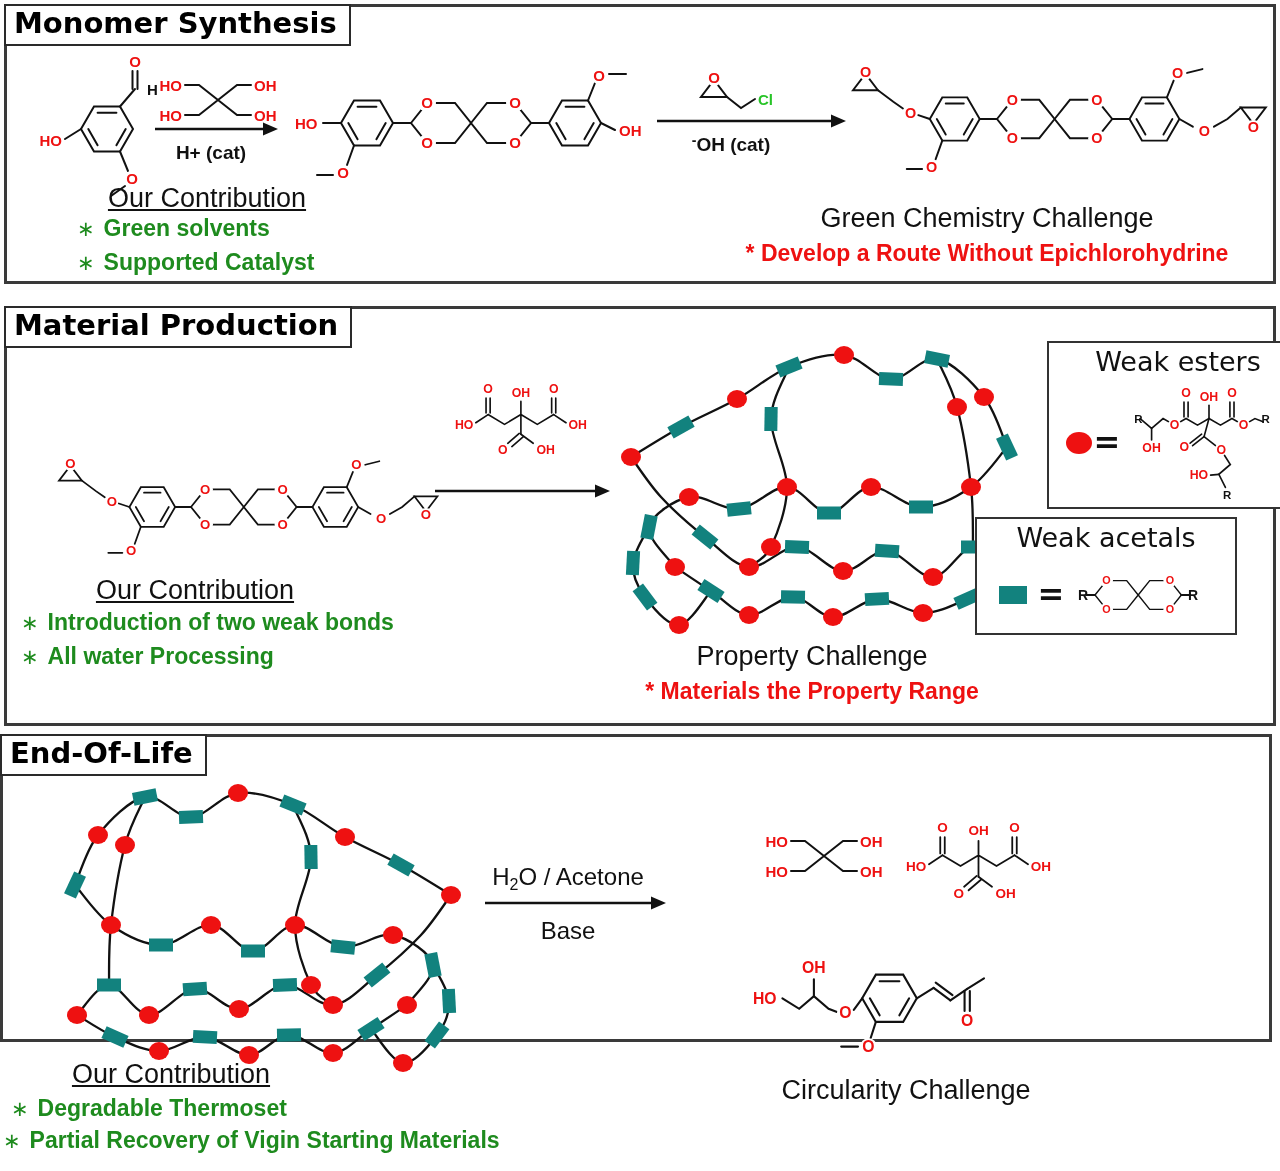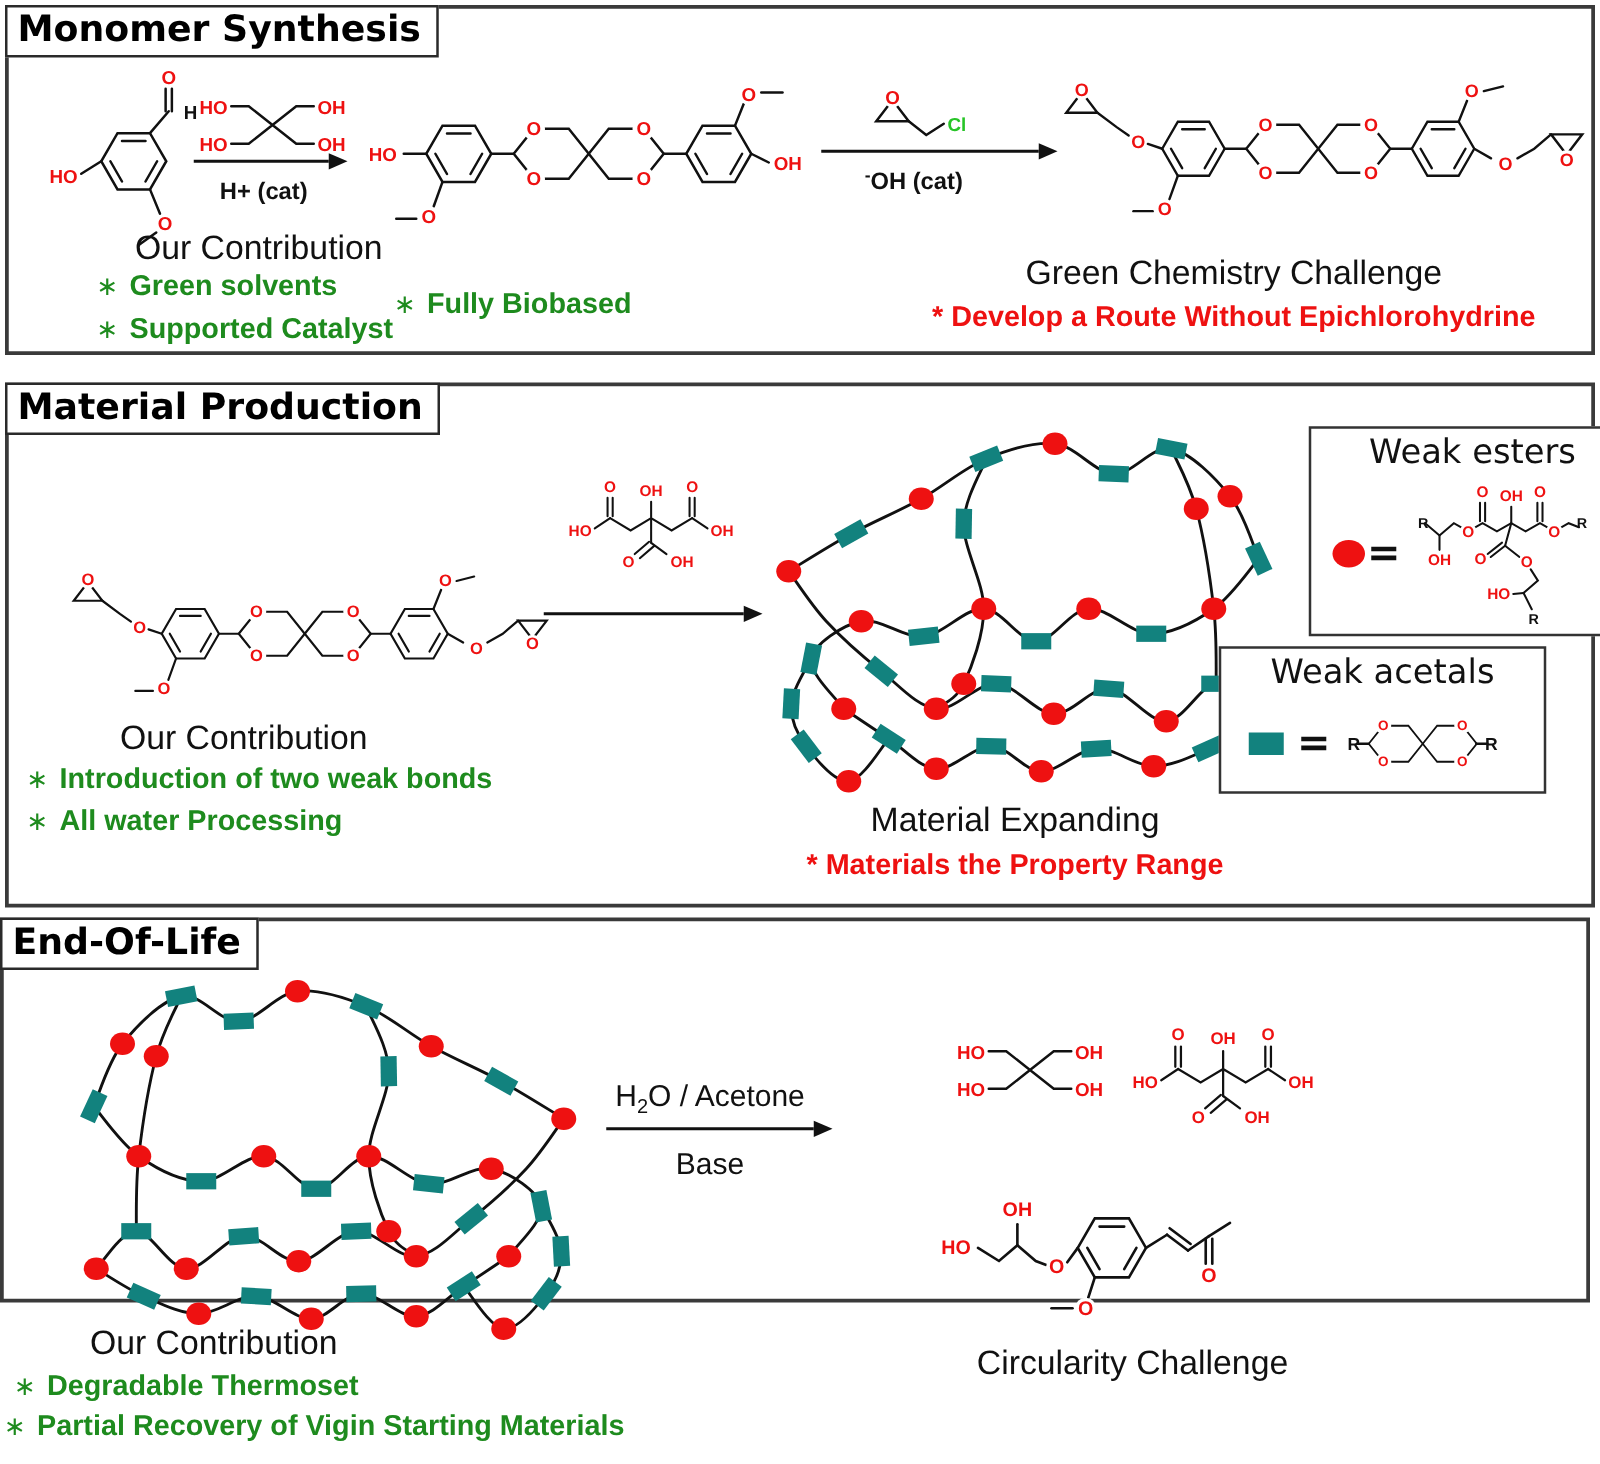--- a/index.html
+++ b/index.html
@@ -3,21 +3,21 @@
 <meta charset="utf-8">
 <style>
   html,body{margin:0;padding:0;background:#fff;}
   .page{position:relative;width:1280px;height:1171px;background:#fff;overflow:hidden;
         font-family:"Liberation Sans",sans-serif;}
   .panel{position:absolute;background:#fff;border:3px solid #3a3a3a;box-sizing:border-box;}
   .panel svg.scene{position:absolute;left:0;top:0;}
   .ptitle{position:absolute;left:-3px;top:-3px;background:#fff;border:2px solid #2a2a2a;
           padding:0 12px 4px 8px;font:bold 29px "DejaVu Sans",sans-serif;color:#000;
           white-space:nowrap;z-index:5;}
-  .heading{position:absolute;font:27px "Liberation Sans",sans-serif;color:#111;text-align:center;}
+  .heading{position:absolute;font:27px "Liberation Sans",sans-serif;color:#111;text-align:center;text-decoration:underline;}
   .gwrap{position:absolute;}
   .gbul{font:bold 23px "Liberation Sans",sans-serif;color:#1e8b1e;white-space:nowrap;margin-bottom:7px;}
   .gbul .star{font-weight:400;font-size:21px;margin-right:9px;}
   .challenge{position:absolute;text-align:center;margin-top:20px;}
   .challenge .ctitle{font:27px "Liberation Sans",sans-serif;color:#111;}
   .challenge .cbul{font:bold 23px "Liberation Sans",sans-serif;color:#ee1111;margin-top:6px;white-space:nowrap;}
   .legend{position:absolute;background:#fff;border:2px solid #333;box-sizing:border-box;}
   .ltitle{position:absolute;top:3px;left:0;right:0;text-align:center;
           font:27px "DejaVu Sans",sans-serif;color:#111;}
   .legend svg{position:absolute;left:0;top:0;}
@@ -224,23 +224,20 @@
       <text class="cap" x="724" y="144"><tspan dy="-6" font-size="14">-</tspan><tspan dy="6">OH (cat)</tspan></text>
     </g>
     <g transform="translate(846,112) scale(0.96)">
           <use href="#diepoxy"></use>
         </g>
   </svg>
   <div class="heading" style="left:50px;top:176px;width:300px;">Our Contribution</div>
   <div class="gwrap" style="left:70px;top:208px;">
     <div class="gbul"><span class="star">∗</span><span>Green solvents</span></div>
     <div class="gbul"><span class="star">∗</span><span>Supported Catalyst</span></div>
-  </div>
-  <div class="gwrap" style="left:308px;top:222px;">
-    <div class="gbul"><span class="star">∗</span><span>Fully Biobased</span></div>
   </div>
   <div class="challenge" style="left:700px;top:176px;width:560px;">
     <div class="ctitle">Green Chemistry Challenge</div>
     <div class="cbul">* Develop a Route Without Epichlorohydrine</div>
   </div>
 </section>
 
 <section class="panel" style="left:4px;top:306px;width:1272px;height:420px;">
   <div class="ptitle">Material Production</div>
   <svg class="scene" width="1266" height="414" viewBox="0 0 1266 414">
@@ -302,21 +299,21 @@
           <rect x="14" y="251.5" width="24" height="13" fill="#12827e" transform="rotate(53,26,258)"></rect>
           <ellipse cx="60" cy="286" rx="10" ry="9" fill="#ee1111"></ellipse>
         </g>
   </svg>
   <div class="heading" style="left:28px;top:266px;width:320px;">Our Contribution</div>
   <div class="gwrap" style="left:14px;top:300px;">
     <div class="gbul"><span class="star">∗</span><span>Introduction of two weak bonds</span></div>
     <div class="gbul"><span class="star">∗</span><span>All water Processing</span></div>
   </div>
   <div class="challenge" style="left:560px;top:312px;width:490px;">
-    <div class="ctitle">Material Expanding</div>
+    <div class="ctitle">Property Challenge</div>
     <div class="cbul">* Materials the Property Range</div>
   </div>
   <div class="legend" style="left:996px;top:32px;width:262px;height:168px;margin-left:44px;">
     <div class="ltitle">Weak esters</div>
     <svg width="258" height="164" viewBox="0 0 258 164">
       <ellipse cx="30" cy="100" rx="13" ry="11" fill="#ee1111"></ellipse>
       <text class="eq" x="58" y="110">=</text>
       <g transform="translate(78,28) scale(0.82)">
             <use href="#esterlegend"></use>
           </g>

